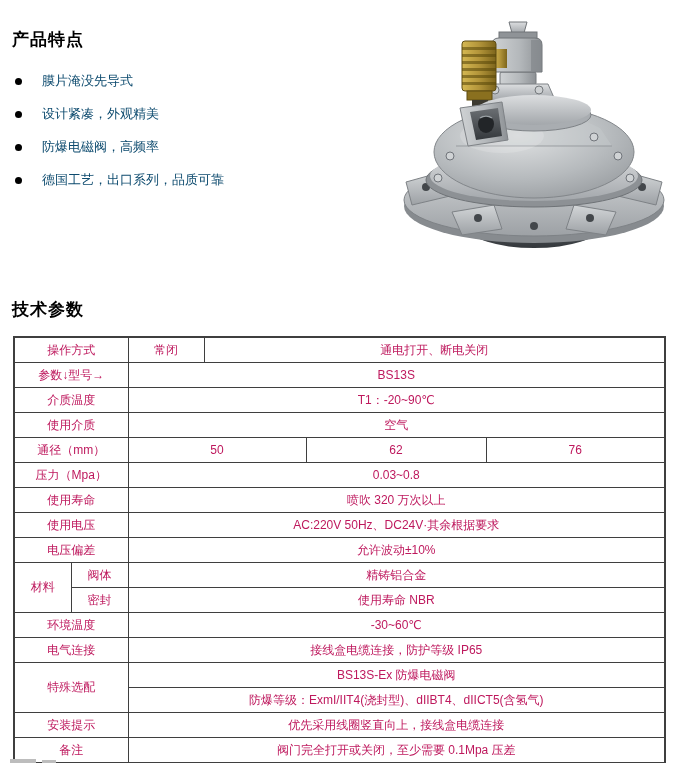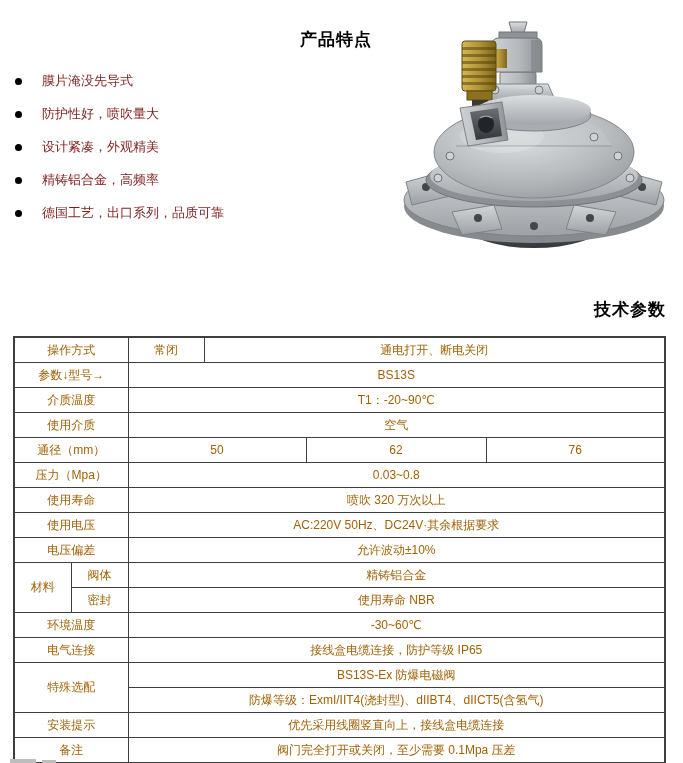--- a/index.html
+++ b/index.html
@@ -4,64 +4,59 @@
 <style>
   html,body { margin:0; padding:0; }
   body {
     width:683px; height:763px; background:#ffffff; position:relative;
     font-family:"Liberation Sans","DejaVu Sans",sans-serif; color:#262626;
     overflow:hidden;
   }
   .section-title {
     margin:0; font-size:17px; font-weight:bold; color:#000;
     letter-spacing:1px;
-    text-align:right;
   }
   
   .features { position:absolute; left:12px; top:28px; width:360px; }
   .features ul { margin:23px 0 0 0; padding:0; list-style:none; }
-  .features li { display:flex; align-items:center; height:14px; margin-bottom:19px; font-size:13px; color:#7f1d1d; }
+  .features li { display:flex; align-items:center; height:14px; margin-bottom:19px; font-size:13px; color:#0c4a6e; }
   .bullet-dot { flex:0 0 auto; width:7px; height:7px; border-radius:50%; background:#000; margin:0 20px 0 3px; }
   
   .photo { position:absolute; left:398px; top:14px; width:272px; height:246px; }
   
   .specs { position:absolute; left:12px; top:298px; }
   .specs-table {
     border-collapse:collapse; table-layout:fixed; width:651px;
     margin:15px 0 0 1px; border:2px solid #3f3f3f;
   }
   .specs-table td {
     border:1px solid #3f3f3f; height:24px; padding:0 3px;
     text-align:center; vertical-align:middle;
-    font-size:12px; color:#a16207; white-space:nowrap; overflow:hidden;
+    font-size:12px; color:#be185d; white-space:nowrap; overflow:hidden;
   }
   
   .crop-frag { position:absolute; background:#bdbdbd; }
 </style>
 </head>
 <body>
 
 <section class="features">
   <h2 class="section-title">产品特点</h2>
   <ul>
     <li>
       <span class="bullet-dot"></span>
       <span>膜片淹没先导式</span>
     </li>
     <li>
       <span class="bullet-dot"></span>
-      <span>防护性好，喷吹量大</span>
-    </li>
-    <li>
-      <span class="bullet-dot"></span>
       <span>设计紧凑，外观精美</span>
     </li>
     <li>
       <span class="bullet-dot"></span>
-      <span>精铸铝合金，高频率</span>
+      <span>防爆电磁阀，高频率</span>
     </li>
     <li>
       <span class="bullet-dot"></span>
       <span>德国工艺，出口系列，品质可靠</span>
     </li>
   </ul>
 </section>
 
 <div class="photo">
   <svg width="272" height="246" viewBox="0 0 272 246" xmlns="http://www.w3.org/2000/svg">

